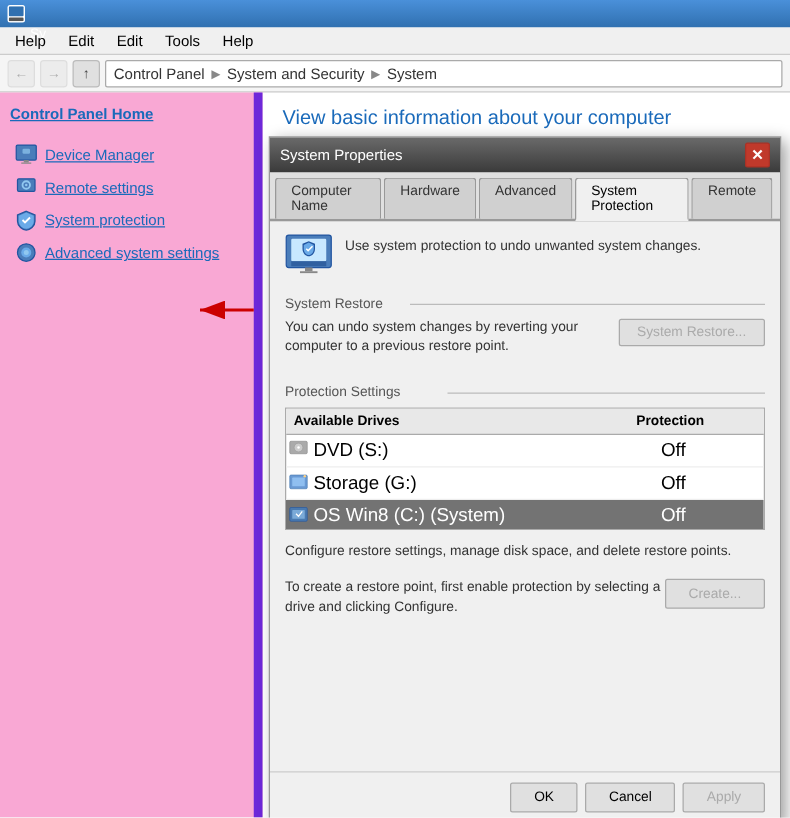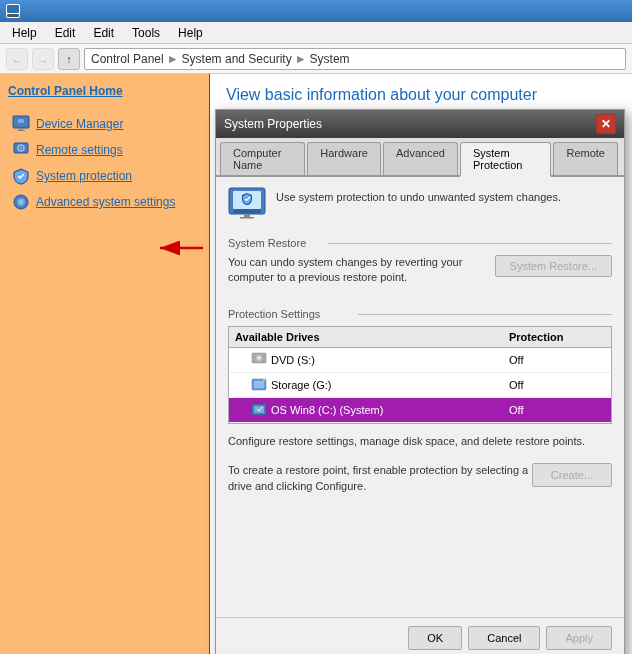--- a/index.html
+++ b/index.html
@@ -96,22 +96,22 @@
     .main-content {
       display: flex;
       height: calc(654px - 22px - 22px - 30px);
       position: relative;
     }
 
     
     .sidebar {
       width: 210px;
       padding: 10px 8px;
-      background: #fdba74;
-      border-right: 1px solid #6d28d9;
+      background: #f9a8d4;
+      border-right: 7px solid #6d28d9;
       flex-shrink: 0;
     }
     .sidebar-link {
       display: flex;
       align-items: center;
       padding: 3px 4px;
       color: #1a6aba;
       cursor: pointer;
       border-radius: 2px;
       text-decoration: underline;
@@ -335,25 +335,25 @@
     .drives-table-header .col-prot { width: 80px; }
     .drives-table-header .col-scroll { width: 16px; }
 
     .drives-table-body {
       max-height: 75px;
       overflow-y: auto;
     }
     .drive-row {
       display: flex;
       align-items: center;
-      padding: 4px 22px;
-      font-size: 11px;
+      padding: 4px 2px;
+      font-size: 15px;
       border-bottom: 1px solid #eee;
     }
-    .drive-row.selected { background: #a21caf; color: white; }
+    .drive-row.selected { background: #737373; color: white; }
     .drive-row .col-drive { flex: 1; display: flex; align-items: center; }
     .drive-row .col-prot { width: 80px; }
     .drive-icon {
       width: 16px;
       height: 16px;
       margin-right: 4px;
       flex-shrink: 0;
     }
 
     .configure-area {

